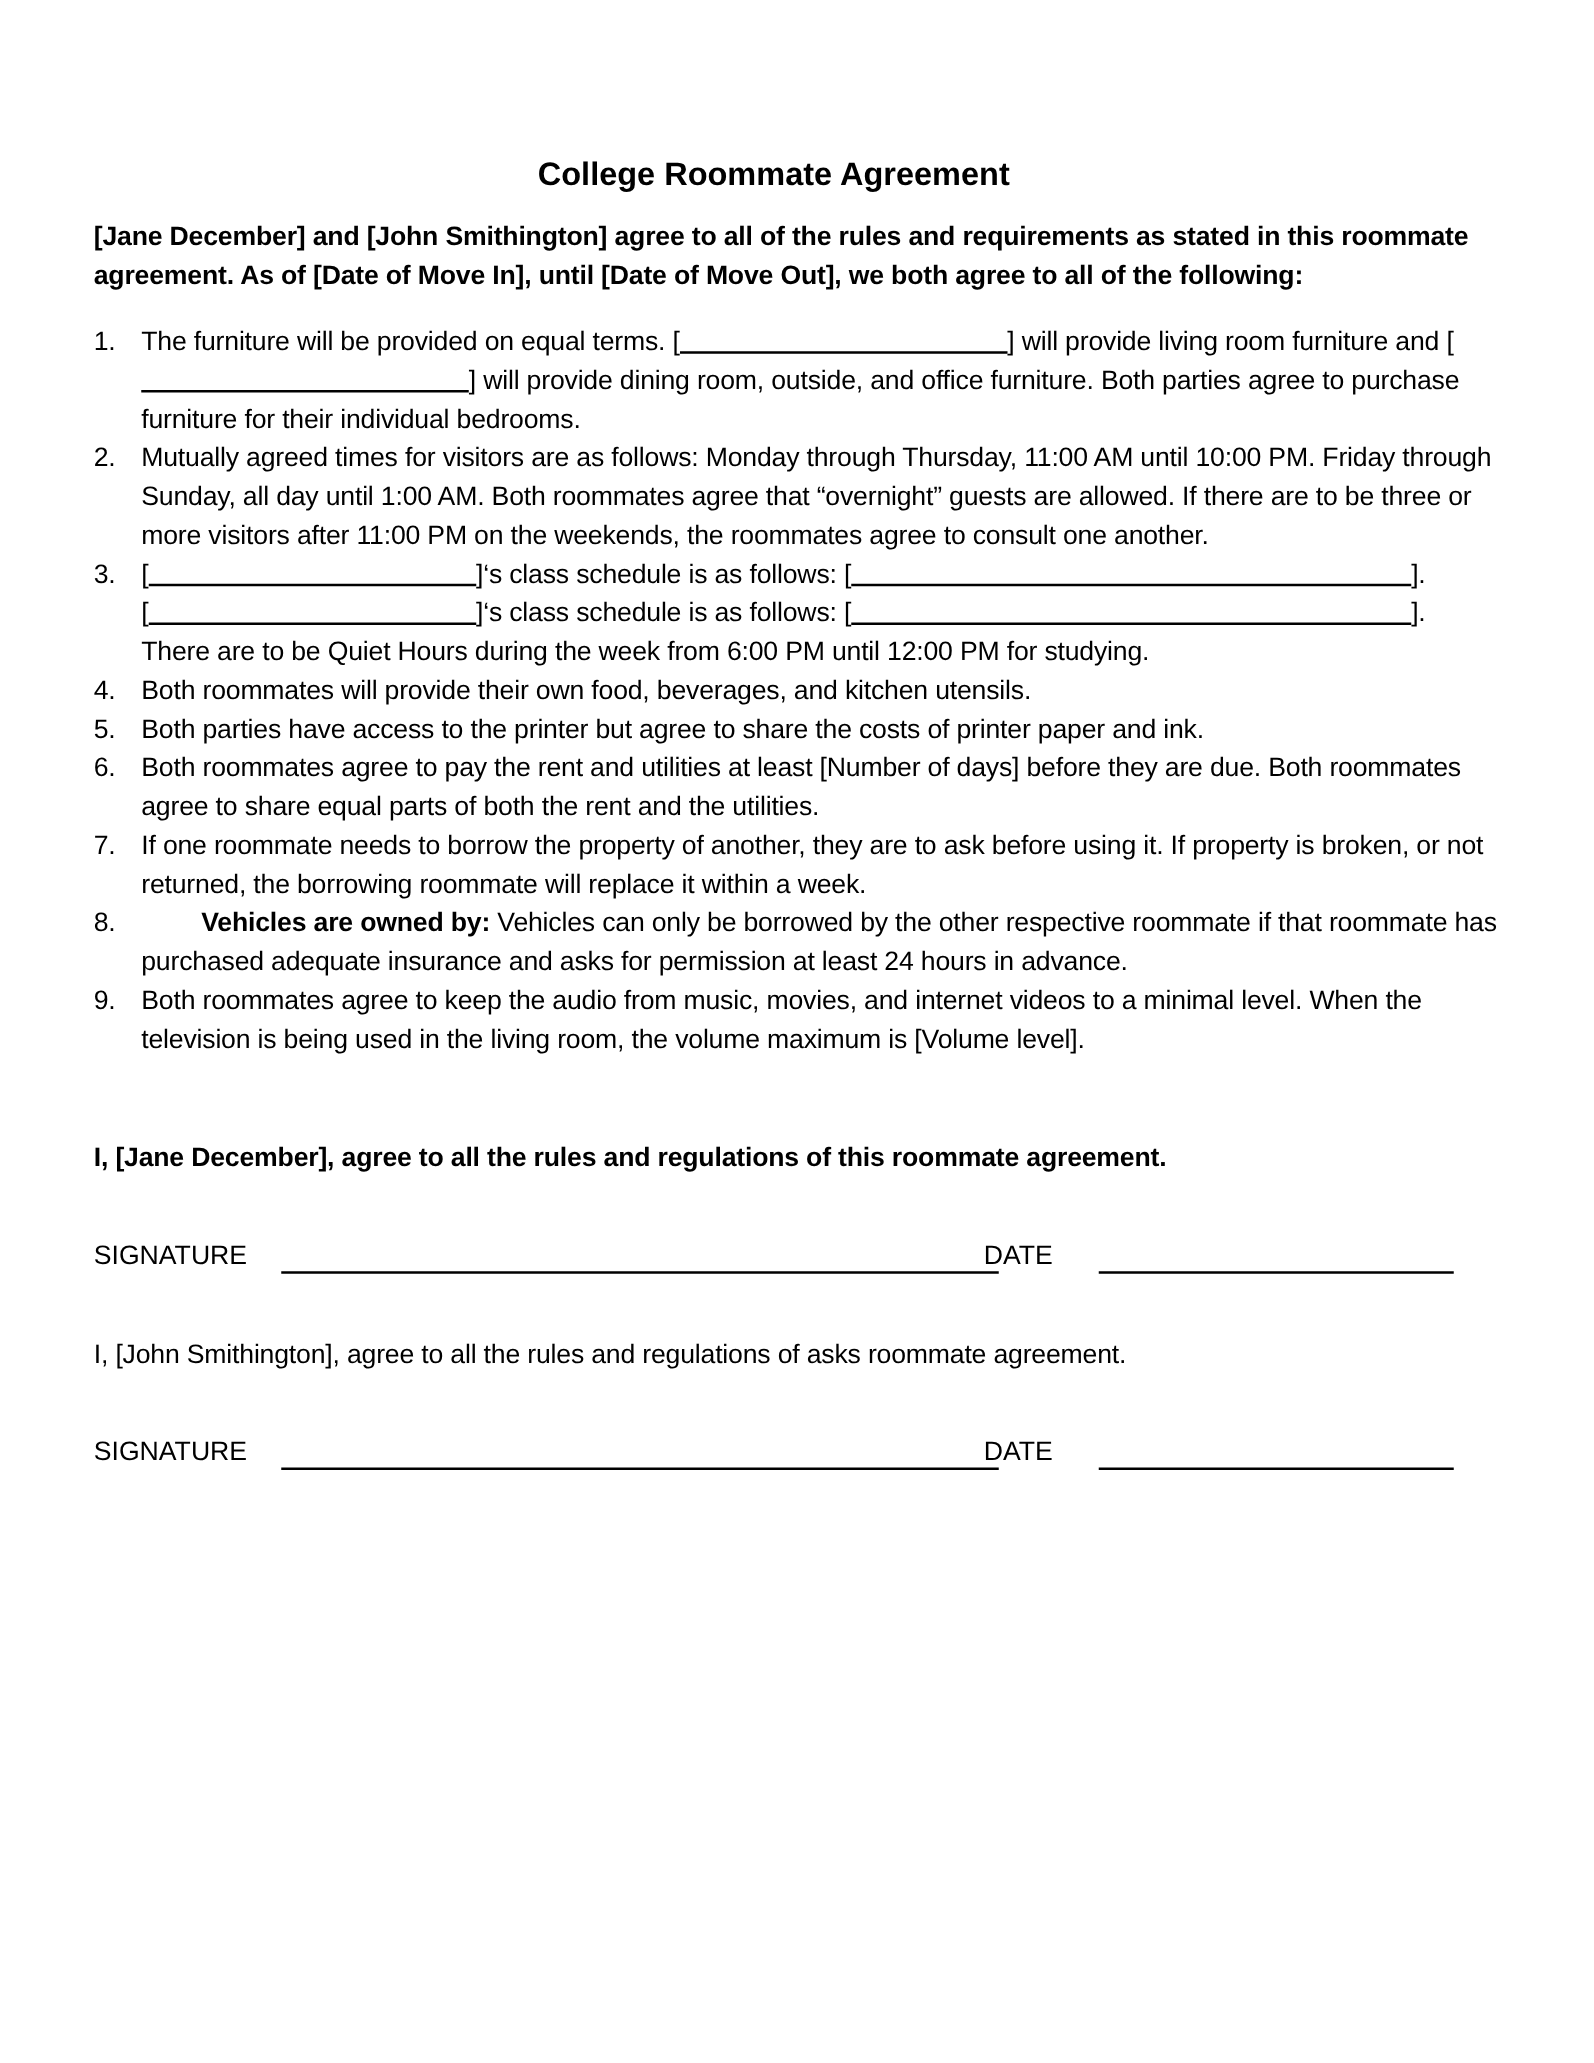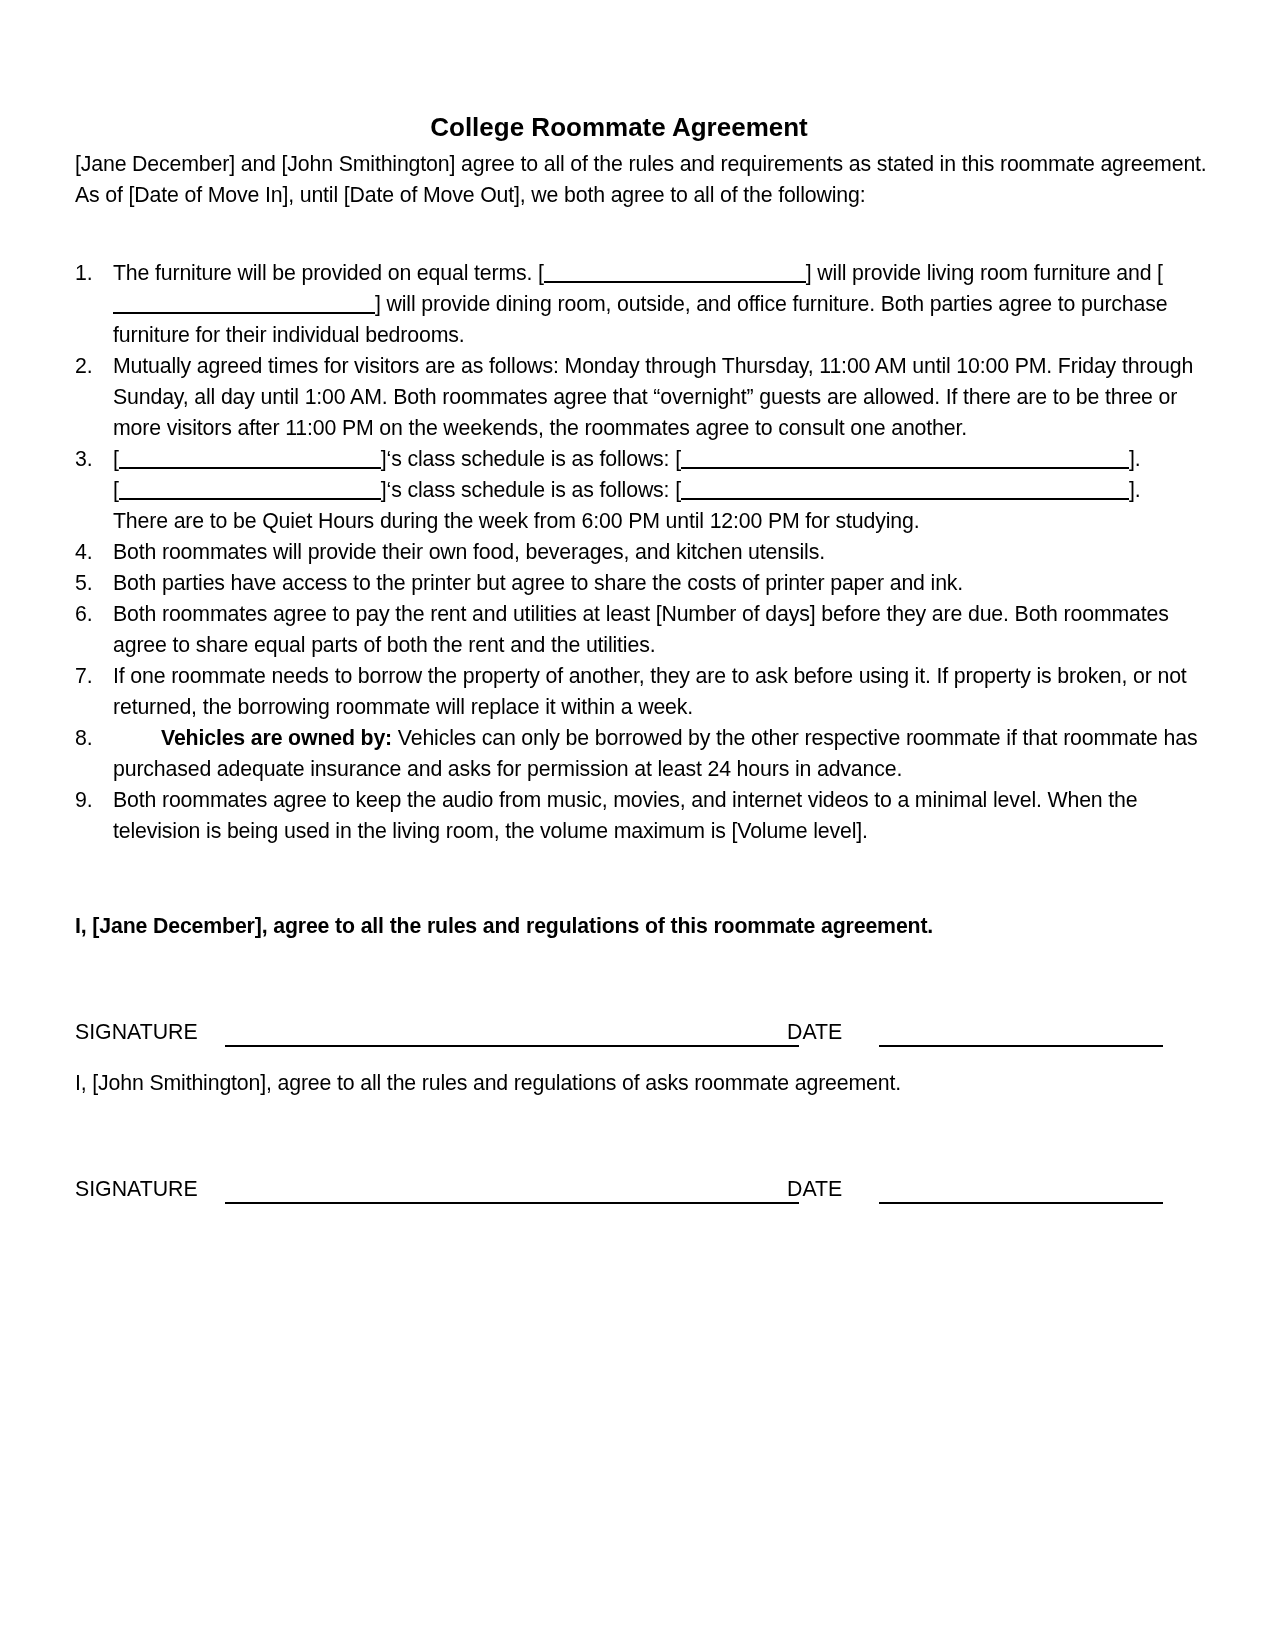--- a/index.html
+++ b/index.html
@@ -11,35 +11,36 @@
       width: 1275px;
       height: 1650px;
       position: relative;
       font-family: "Liberation Sans", sans-serif;
       color: #000000;
       font-size: 21.3px;
       overflow: hidden;
     }
     .title {
       position: absolute;
-      top: 112px;
+      top: 124px;
       left: 0;
       width: 1238px;
       text-align: center;
       font-weight: bold;
       font-size: 26px;
       line-height: 30px;
     }
     .intro {
       position: absolute;
-      top: 149px;
+      top: 174px;
       left: 75px;
       width: 1135px;
       line-height: 31px;
       letter-spacing: -0.15px;
+      font-weight: bold;
     }
     .list {
       position: absolute;
       top: 258px;
       left: 75px;
       width: 1140px;
       margin: 0;
       padding: 0;
       list-style: none;
       line-height: 31px;
@@ -68,21 +69,20 @@
       position: absolute;
       left: 75px;
       line-height: 30px;
       letter-spacing: -0.15px;
     }
     .sig-row {
       position: absolute;
       left: 75px;
       width: 1130px;
       height: 34px;
-      margin-top: 28px;
     }
     .sig-label {
       position: absolute;
       left: 0;
       top: 0;
       line-height: 30px;
     }
     .sig-line {
       position: absolute;
       left: 150px;

